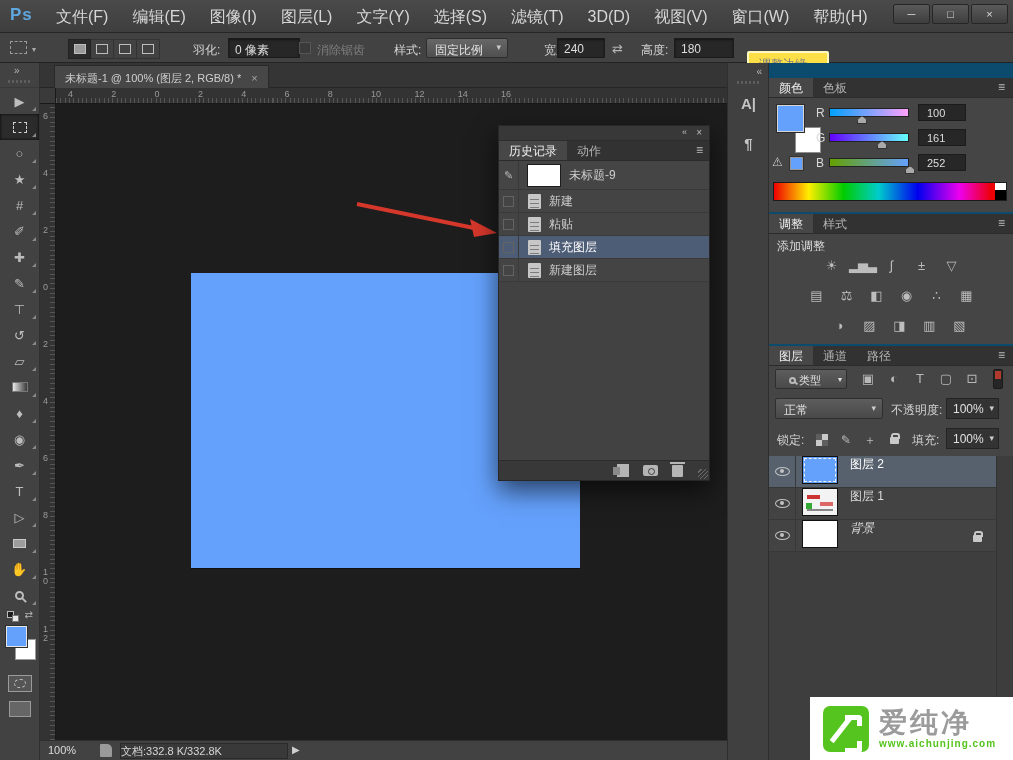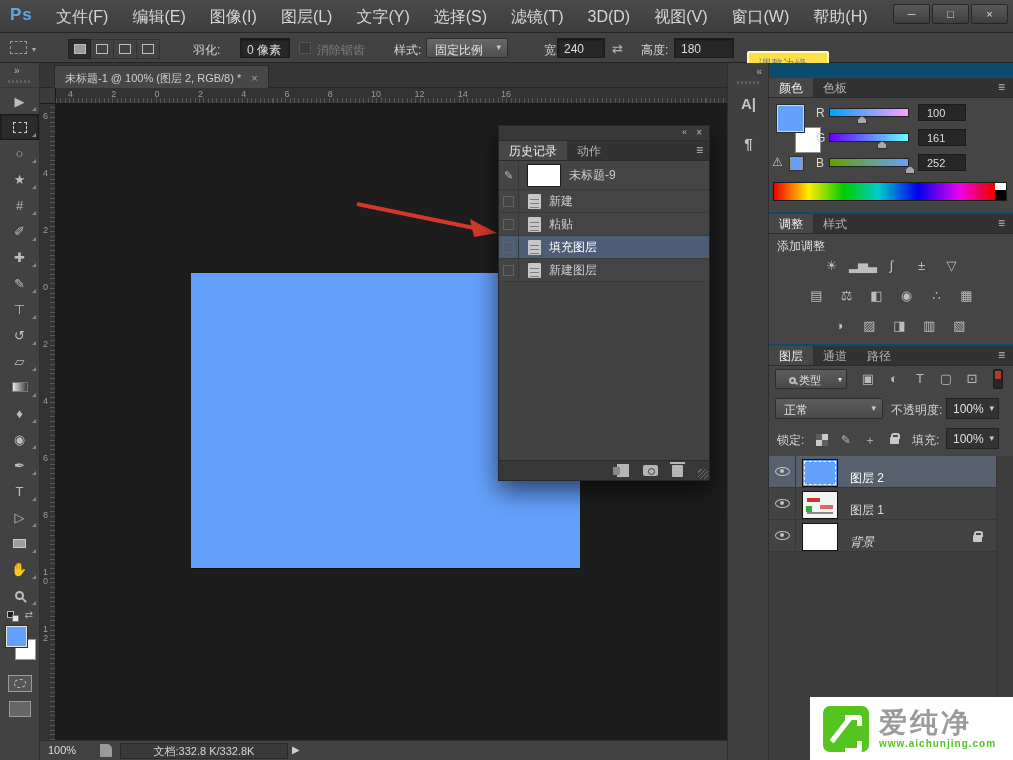--- a/index.html
+++ b/index.html
@@ -140,41 +140,41 @@
   .f-toggle::before{content:"";position:absolute;left:1px;right:1px;top:1px;height:8px;background:#b03a2e}
   .blend-dd{position:absolute;left:6px;top:0;width:108px;height:21px;background:linear-gradient(#5d5d5d,#494949);border:1px solid #2e2e2e;border-radius:2px;color:#e0e0e0;padding:3px 6px 0 8px}
   .blend-dd .dd,.valdd .dd{float:right;font-size:9px;color:#ccc;margin-top:1px}
   .plabel{position:absolute;color:#d2d2d2}
   .valdd{position:absolute;width:53px;height:21px;background:#333;border:1px solid #242424;color:#e0e0e0;padding:3px 4px 0 6px}
   .valdd .num{display:inline-block;width:34px}
   .lk-ic{position:absolute;top:4px;width:18px;height:16px;display:flex;align-items:center;justify-content:center;color:#bdbdbd;font-size:12px}
   .checker-ic{width:12px;height:12px;background:conic-gradient(#c9c9c9 25%,#5e5e5e 0 50%,#c9c9c9 0 75%,#5e5e5e 0)}
   .lockg{display:inline-block;width:9px;height:7px;background:#c9c9c9;border-radius:1px;position:relative}
   .lockg::before{content:"";position:absolute;left:1px;top:-4px;width:5px;height:4px;border:2px solid #c9c9c9;border-bottom:none;border-radius:3px 3px 0 0}
-  .layer-row{position:absolute;left:0;width:227px;height:32px;background:#434343;border-bottom:1px solid #383838;display:flex;align-items:flex-end}
+  .layer-row{position:absolute;left:0;width:227px;height:32px;background:#434343;border-bottom:1px solid #383838;display:flex;align-items:flex-start}
   .layer-row.selected{background:#56616D}
   .layer-row.selected .l-name{color:#fff}
   .eye-col{width:27px;height:100%;border-right:1px solid #383838;display:flex;align-items:center;justify-content:center}
   .eye{display:inline-block;width:15px;height:9px;border:1px solid #c2c2c2;border-radius:50%;position:relative}
   .eye::after{content:"";position:absolute;left:4px;top:1px;width:4px;height:4px;background:#c2c2c2;border-radius:50%}
   .l-thumb{width:36px;height:28px;border:1px solid #111;margin-left:6px;flex:none}
   .thumb-blue{background:#64A1FC;outline:1px dashed #f2f2f2;outline-offset:-3px}
   .thumb-image{background:linear-gradient(#c33,#c33) 4px 6px/13px 4px no-repeat,linear-gradient(#3a3,#3a3) 3px 14px/6px 6px no-repeat,linear-gradient(#d66,#d66) 17px 13px/13px 4px no-repeat,linear-gradient(#888,#888) 4px 20px/26px 2px no-repeat,#f3f3f3}
   .thumb-white{background:#fff}
   .l-name{margin-left:12px;color:#dcdcdc;font-size:12px}
   .l-name.italic{font-style:italic}
   .row-lock{position:absolute;right:14px;top:11px}
   .lay-scroll{position:absolute;left:227px;right:0;background:#3d3d3d;border-left:1px solid #333}
   .lay-rest{position:absolute;left:0;width:227px;background:#3e3e3e}
 
   
   .statusbar{position:absolute;left:40px;top:740px;width:687px;height:20px;background:#424242;border-top:1px solid #2e2e2e}
   .st-zoom{position:absolute;left:8px;top:3px;color:#ddd;font-size:11px}
   .st-ic{position:absolute;left:60px;top:3px;width:12px;height:13px;background:#9a9a9a;border-radius:1px 5px 1px 1px}
-  .st-field{position:absolute;left:80px;top:2px;width:168px;height:16px;background:#393939;border:1px solid #2a2a2a;color:#d6d6d6;font-size:11px;text-align:center;line-height:15px}
+  .st-field{position:absolute;left:80px;top:2px;width:168px;height:16px;background:#393939;border:1px solid #2a2a2a;color:#d6d6d6;font-size:11px;text-align:left;line-height:15px}
   .st-arrow{position:absolute;left:252px;top:3px;color:#cfcfcf;font-size:10px}
 
   
   .watermark{position:absolute;left:810px;top:697px;width:203px;height:63px;background:#fff;display:flex;align-items:center}
   .wm-logo{width:46px;height:46px;background:#55C41E;border-radius:7px;margin-left:13px;position:relative;flex:none}
   .wm-logo::before{content:"";position:absolute;left:16px;top:7px;width:5px;height:32px;background:#fff;transform:rotate(38deg)}
   .wm-logo::after{content:"";position:absolute;right:7px;top:9px;width:12px;height:28px;border:5px solid #fff;border-left:none;border-top-right-radius:4px;border-bottom-right-radius:4px;clip-path:polygon(0 0,100% 0,100% 30%,40% 30%,40% 70%,100% 70%,100% 100%,0 100%)}
   .wm-text{margin-left:10px;display:flex;flex-direction:column}
   .wm-name{font-size:28px;font-weight:bold;color:#9b9b9b;letter-spacing:3px;line-height:30px}
   .wm-url{font-size:10px;font-weight:bold;color:#55C41E;letter-spacing:1px}
@@ -208,21 +208,21 @@
   </header>
 
   <div class="optbar">
     <span class="abs opreset"></span>
     <span class="abs opreset-arrow">▾</span>
     <span class="abs modebtn pressed" style="left:68px"></span>
     <span class="abs modebtn" style="left:91px"></span>
     <span class="abs modebtn" style="left:114px"></span>
     <span class="abs modebtn" style="left:137px"></span>
     <span class="abs olabel" style="left:193px">羽化:</span>
-    <span class="abs oinput" style="left:240px;width:50px">0 像素</span>
+    <span class="abs oinput" style="left:228px;width:72px">0 像素</span>
     <span class="abs ocheck"></span>
     <span class="abs olabel dis" style="left:317px">消除锯齿</span>
     <span class="abs olabel" style="left:394px">样式:</span>
     <span class="abs odrop" style="left:426px;width:82px"><span class="dd">▾</span><span>固定比例</span></span>
     <span class="abs olabel" style="left:544px">宽度:</span>
     <span class="abs oinput" style="left:557px;width:48px">240</span>
     <span class="abs oswap">⇄</span>
     <span class="abs olabel" style="left:641px">高度:</span>
     <span class="abs oinput" style="left:674px;width:60px">180</span>
     <span class="abs obtn" style="left:747px">调整边缘...</span>

